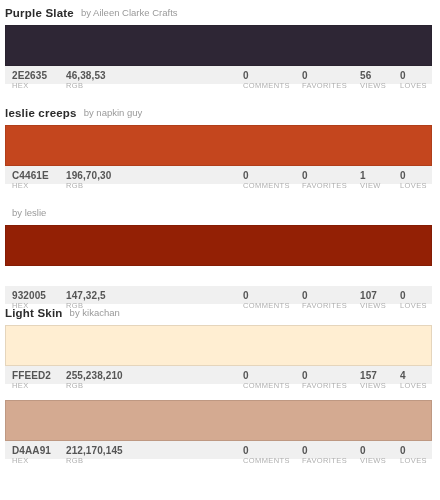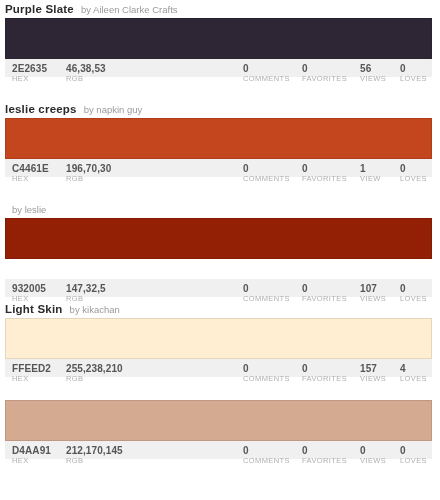--- a/index.html
+++ b/index.html
@@ -16,21 +16,21 @@
   }
   #palette-list {
     width: 440px;
   }
   .palette-row {
     position: relative;
     height: 100px;
     box-sizing: border-box;
   }
   .palette-header {
-    height: 18px;
+    height: 25px;
     padding-left: 5px;
     display: flex;
     align-items: center;
     box-sizing: border-box;
   }
   .palette-title {
     font-size: 11.5px;
     font-weight: bold;
     color: #2b2b2b;
     letter-spacing: 0.2px;

